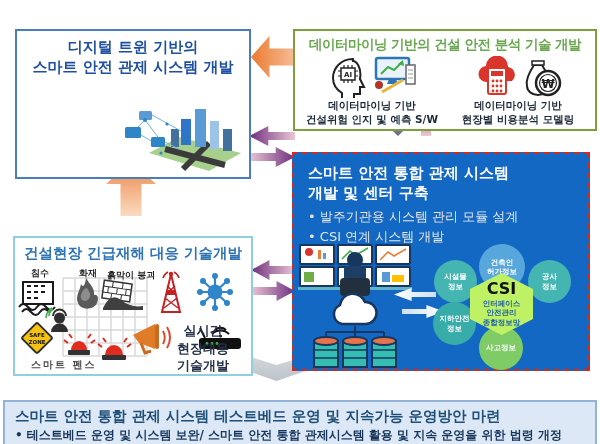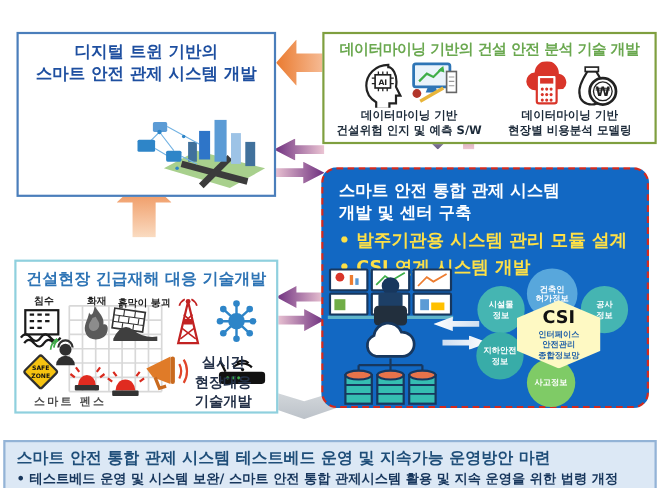--- a/index.html
+++ b/index.html
@@ -3,46 +3,46 @@
 <meta charset="utf-8">
 <style>
   html,body { margin:0; padding:0; background:#fff; }
   .canvas { position:relative; width:600px; height:444px; background:#fff; overflow:hidden;
             font-family:"DejaVu Sans","Liberation Sans",sans-serif; }
 
   .box { position:absolute; background:#fff; box-sizing:border-box; z-index:1;margin-top:19px; }
   .box-dt { left:15px; top:10px; width:236px; height:150px; border:2px solid #4a7ebb; }
   .box-dm { left:293px; top:10px; width:304px; height:102px; border:2px solid #7f9f3f; }
   .box-cc { left:292px; top:133px; width:298px; height:219px; border:2.5px dashed #d22a1e;
-            border-radius:14px; background:#1268c3; }
+            border-radius:0; background:#1268c3; }
   .box-ds { left:13px; top:217px; width:240px; height:140px; border:2px solid #8fd0de; }
   .bar-tb { left:3px; top:381px; width:594px; height:49px; border:2px solid #93b3d6; background:#dce8f5; }
 
   .dt-title { margin:7px 4px 0; text-align:center; font-size:15px; font-weight:bold; color:#1e4fa0;
               line-height:1.3; white-space:pre-line; }
   .dt-bullets { position:absolute; left:10px; top:58px; width:156px; z-index:2; }
   .bullet { font-size:12.5px; font-weight:bold; color:#17365d; line-height:1.3; white-space:pre-line;
             padding-left:13px; text-indent:-13px; margin-bottom:2px; }
   .dt-illu { position:absolute; right:2px; bottom:2px; z-index:1; }
 
   .dm-title { margin:5px 2px 2px; text-align:center; font-size:13.5px; font-weight:bold; color:#6aa84f;
               letter-spacing:-0.5px; white-space:nowrap; }
   .dm-items { display:flex; justify-content:space-between; padding:0 4px; }
   .dm-item { width:148px; text-align:center; }
   .dm-icons { display:flex; justify-content:center; align-items:flex-end; gap:2px; height:42px; }
   .dm-caption { font-size:10.5px; font-weight:bold; color:#1c2a39; line-height:1.3; white-space:pre-line; margin-top:1px; }
 
   .cc-title { margin:10px 14px 4px; font-size:15px; font-weight:bold; color:#fff; line-height:1.3; white-space:pre-line; }
-  .cc-bullet { margin:0 14px; font-size:16px; font-weight:bold; color:#fde047; line-height:1.5; }
+  .cc-bullet { margin:0 14px; font-size:13px; font-weight:normal; color:#e5e5e5; line-height:1.5; }
   .cc-illu { position:absolute; left:2px; top:88px; }
   .cc-arrow { position:absolute; height:13px; width:42px; }
 
   .csi-node { position:absolute; border-radius:50%; display:flex; align-items:center; justify-content:center;
               text-align:center; font-size:7.5px; font-weight:bold; color:#fff; line-height:1.25; white-space:pre-line; }
-  .csi-hex { position:absolute; left:176px; top:119px; width:76px; height:62px; background:#fef9c3;
+  .csi-hex { position:absolute; left:176px; top:119px; width:63px; height:62px; background:#bef264;
              clip-path:polygon(50% 0,100% 26%,100% 74%,50% 100%,0 74%,0 26%);
              display:flex; flex-direction:column; align-items:center; justify-content:center; text-align:center; z-index:2; }
   .csi-title { font-size:16px; font-weight:bold; color:#111; line-height:1; }
   .csi-sub { font-size:7.5px; font-weight:bold; color:#1f5fa8; line-height:1.25; white-space:pre-line; margin-top:2px; }
 
   .ds-title { margin:6px 2px 0; text-align:center; font-size:14.5px; font-weight:bold; color:#2e74b5; white-space:nowrap; }
   .ds-illu { position:absolute; left:0; top:28px; }
   .ds-label { position:absolute; font-size:9px; font-weight:bold; color:#222; z-index:2; white-space:nowrap; }
   .ds-caption { position:absolute; left:142px; top:84px; width:92px; text-align:center; font-size:13px;
                 font-weight:bold; color:#243148; line-height:1.35; white-space:pre-line; z-index:2; }

